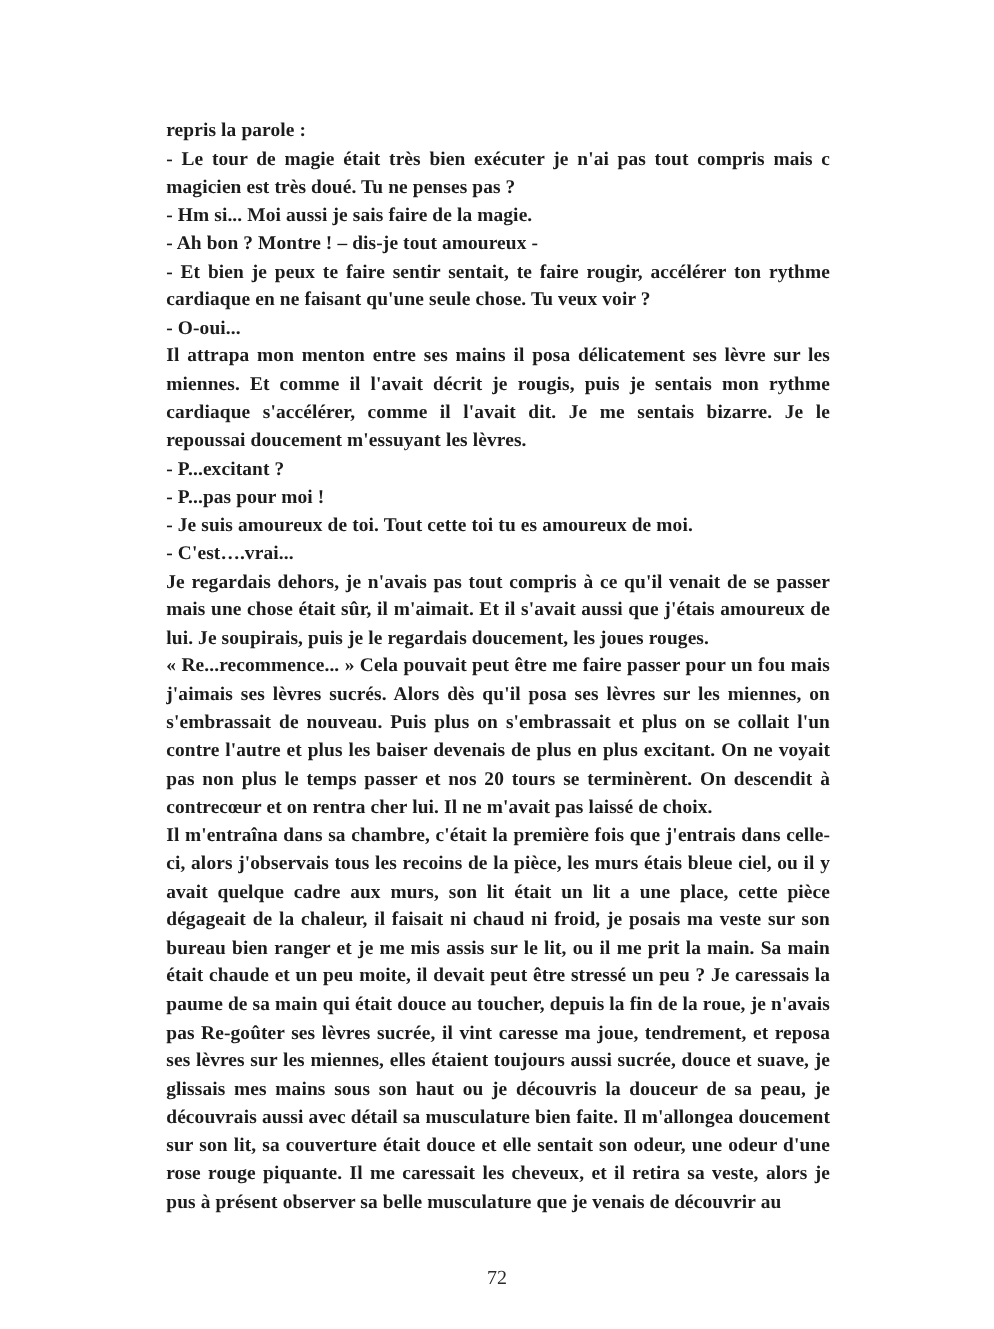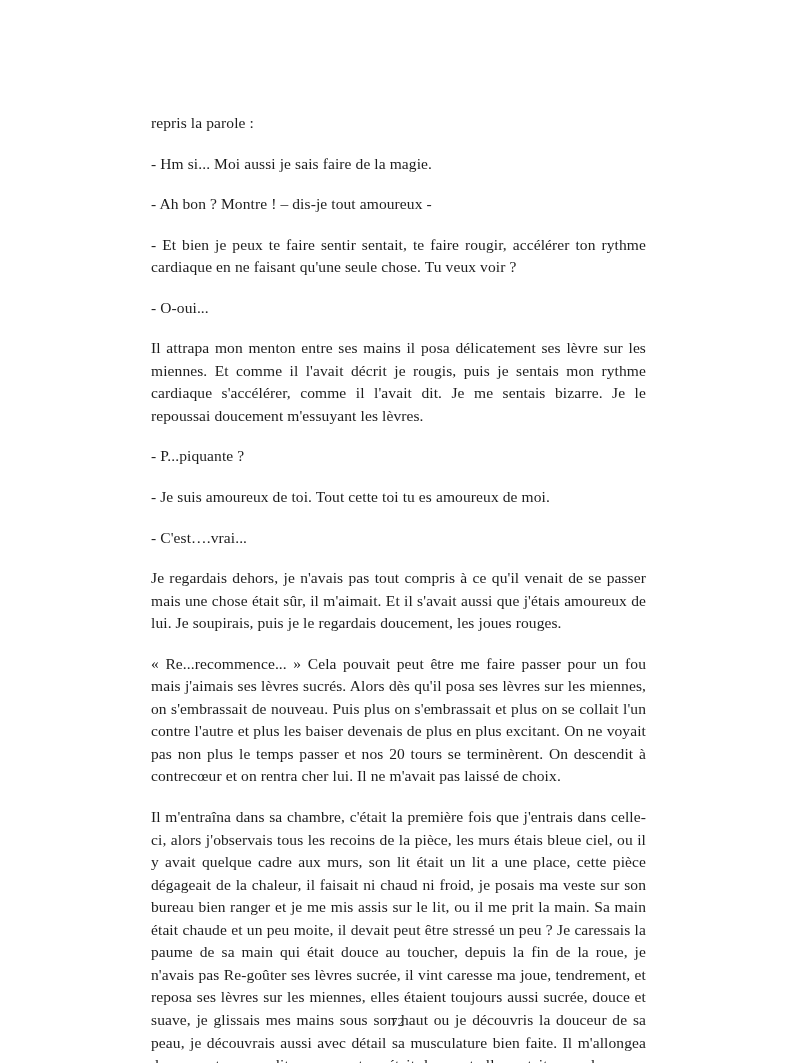--- a/index.html
+++ b/index.html
@@ -20,45 +20,48 @@
     position: absolute;
     left: 133px;
     top: 94px;
     width: 531px;
     font-size: 15.5px;
     line-height: 22.55px;
     text-align: justify;
     letter-spacing: 0.1px;
   }
   .text-block p {
-    margin: 18px;
+    margin: 0;
     padding: 0;
+    font-weight: bold;
   }
   .page-number {
     position: absolute;
     left: 0;
     right: 0;
     top: 1014px;
     text-align: center;
-    font-size: 13px;
+    font-size: 16px;
     color: #2b2b2b;
   }
 </style>
 </head>
 <body>
 
 <div class="page">
   <div class="text-block">
     <p>repris la parole :</p>
+    <p>- Le tour de magie était très bien exécuter je n'ai pas tout compris mais c magicien est très doué. Tu ne penses pas ?</p>
     <p>- Hm si... Moi aussi je sais faire de la magie.</p>
     <p>- Ah bon ? Montre ! – dis-je tout amoureux -</p>
     <p>- Et bien je peux te faire sentir sentait, te faire rougir, accélérer ton rythme cardiaque en ne faisant qu'une seule chose. Tu veux voir ?</p>
     <p>- O-oui...</p>
     <p>Il attrapa mon menton entre ses mains il posa délicatement ses lèvre sur les miennes. Et comme il l'avait décrit je rougis, puis je sentais mon rythme cardiaque s'accélérer, comme il l'avait dit. Je me sentais bizarre. Je le repoussai doucement m'essuyant les lèvres.</p>
-    <p>- P...piquante ?</p>
+    <p>- P...excitant ?</p>
+    <p>- P...pas pour moi !</p>
     <p>- Je suis amoureux de toi. Tout cette toi tu es amoureux de moi.</p>
     <p>- C'est….vrai...</p>
     <p>Je regardais dehors, je n'avais pas tout compris à ce qu'il venait de se passer mais une chose était sûr, il m'aimait. Et il s'avait aussi que j'étais amoureux de lui.  Je soupirais, puis je le regardais doucement, les joues rouges.</p>
     <p>« Re...recommence... » Cela pouvait peut être me faire passer pour un fou mais j'aimais ses lèvres sucrés. Alors dès qu'il posa ses lèvres sur les miennes, on s'embrassait de nouveau. Puis plus on s'embrassait et plus on se collait l'un contre l'autre et plus les baiser devenais de plus en plus excitant.  On ne voyait pas non plus le temps passer et nos 20 tours se terminèrent. On descendit à contrecœur et on rentra cher lui. Il ne m'avait pas laissé de choix.</p>
     <p>Il m'entraîna dans sa chambre, c'était la première fois que j'entrais dans celle-ci, alors j'observais tous les recoins de la pièce, les murs étais bleue ciel, ou il y avait quelque cadre aux murs, son lit était un lit a une place, cette pièce dégageait de la chaleur, il faisait ni chaud ni froid, je posais ma veste sur son bureau bien ranger et je me mis assis sur le lit, ou il me prit la main. Sa main était chaude et un peu moite, il devait peut être stressé un peu ? Je caressais la paume de sa main qui était douce au toucher, depuis la fin de la roue, je n'avais pas Re-goûter ses lèvres sucrée, il vint caresse ma joue, tendrement, et reposa ses lèvres sur les miennes, elles étaient toujours aussi sucrée, douce et suave, je glissais mes mains sous son haut ou je découvris la douceur de sa peau, je découvrais aussi avec détail sa musculature bien faite. Il m'allongea doucement sur son lit, sa couverture était douce et elle sentait son odeur, une odeur d'une rose rouge piquante. Il me caressait les  cheveux, et il retira sa veste, alors je pus à présent observer sa belle musculature que je venais de découvrir au</p>
   </div>
   <div class="page-number">72</div>
 </div>
 
 </body></html>

